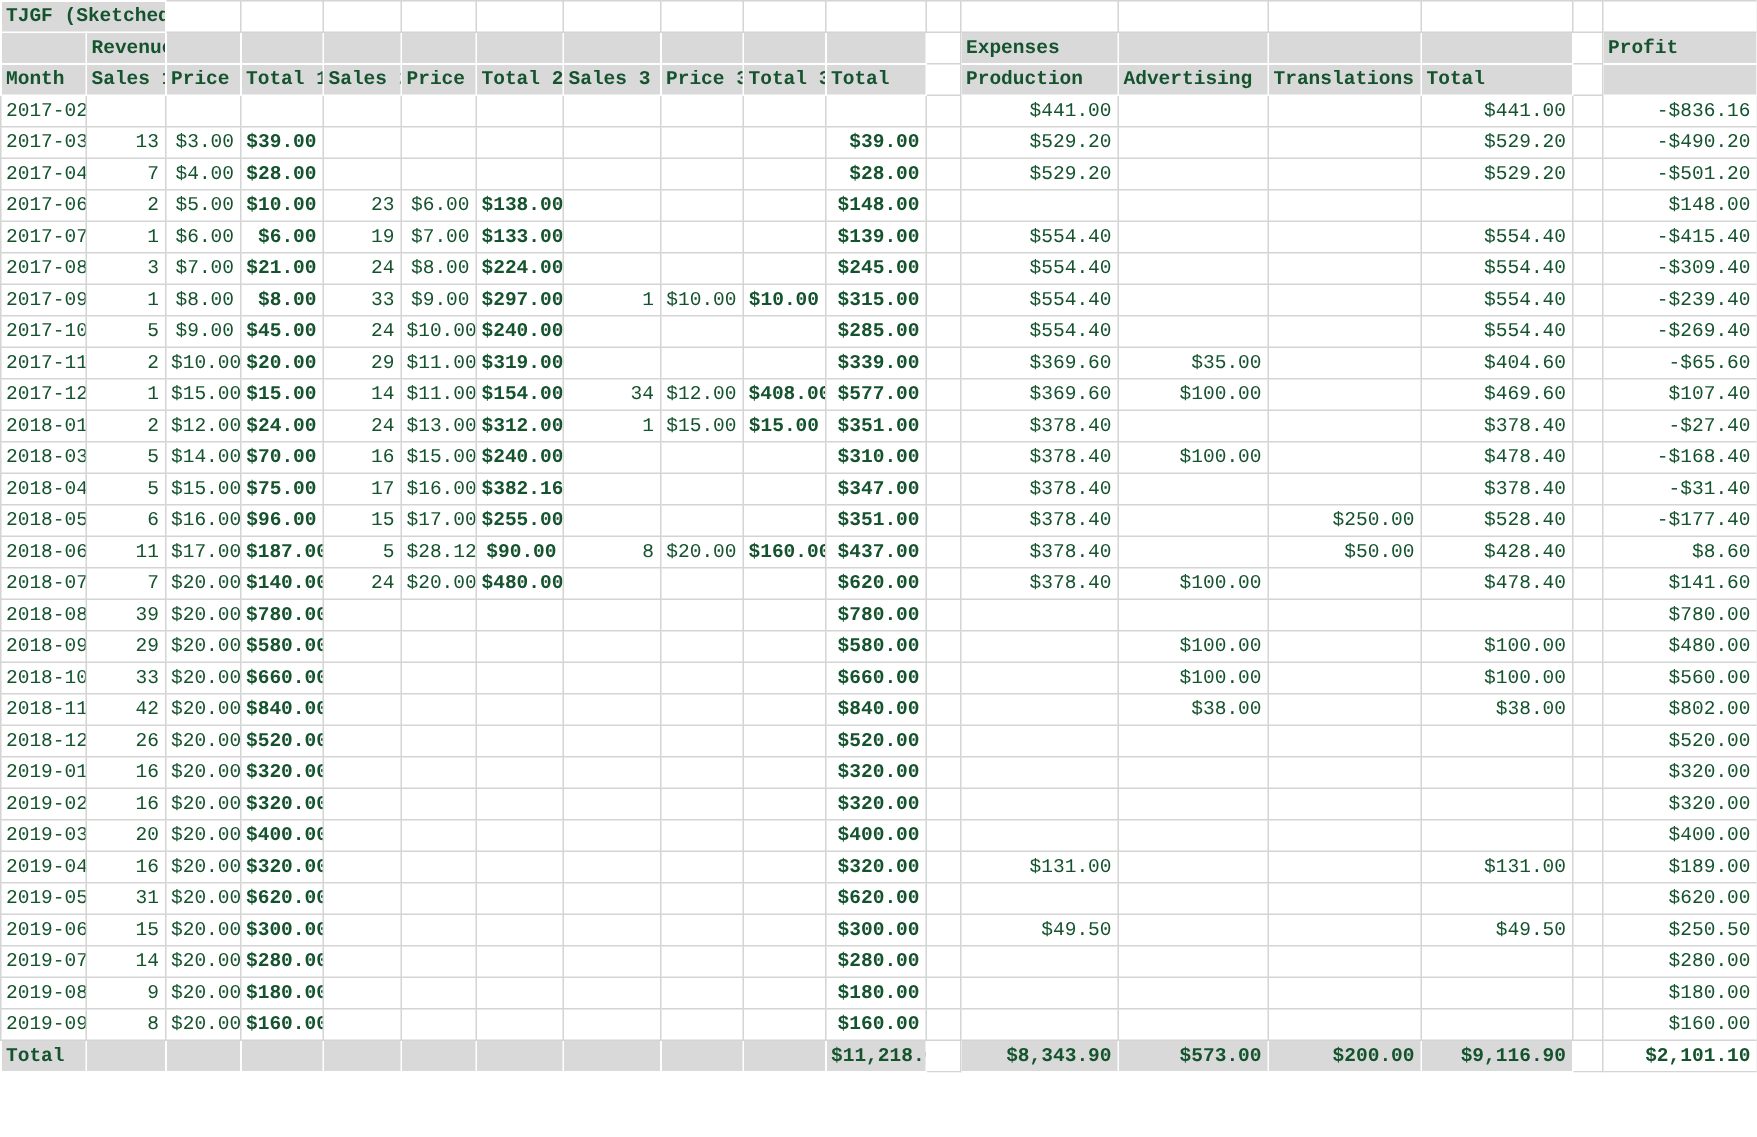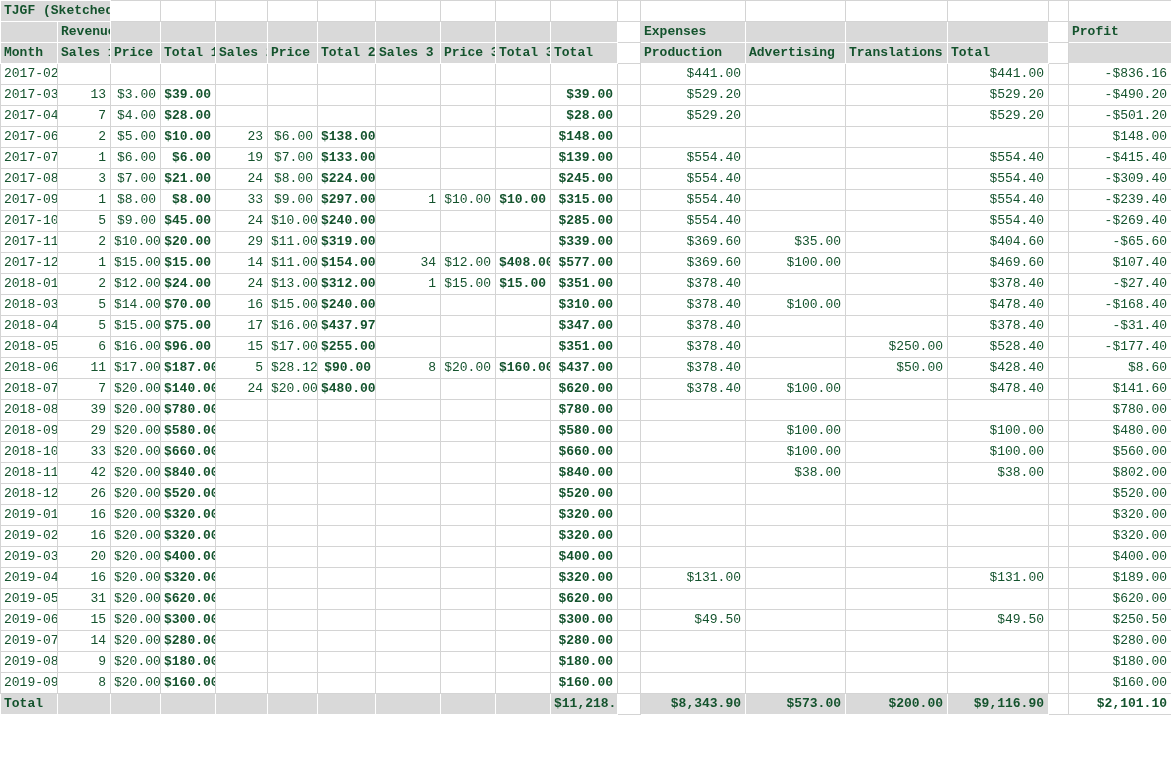--- a/index.html
+++ b/index.html
@@ -357,21 +357,21 @@
         <td></td>
         <td class="num">-$168.40</td>
       </tr>
       <tr>
         <td>2018-04</td>
         <td class="num">5</td>
         <td class="num">$15.00</td>
         <td class="num b">$75.00</td>
         <td class="num">17</td>
         <td class="num">$16.00</td>
-        <td class="num b">$437.97</td>
+        <td class="num b">$382.16</td>
         <td class="num"></td>
         <td class="num"></td>
         <td class="num b"></td>
         <td class="num b">$347.00</td>
         <td></td>
         <td class="num">$378.40</td>
         <td class="num"></td>
         <td class="num"></td>
         <td class="num">$378.40</td>
         <td></td>

